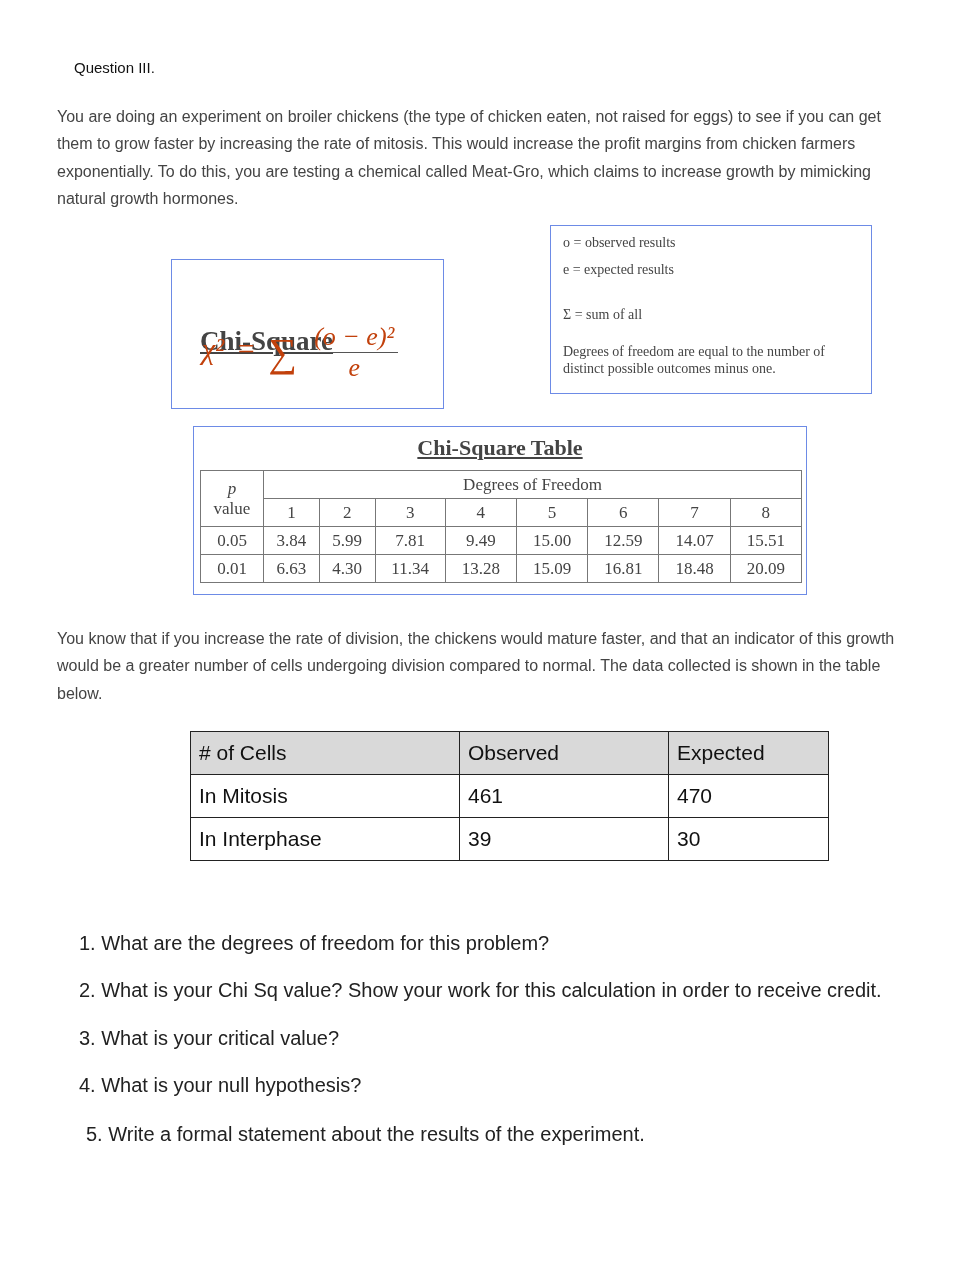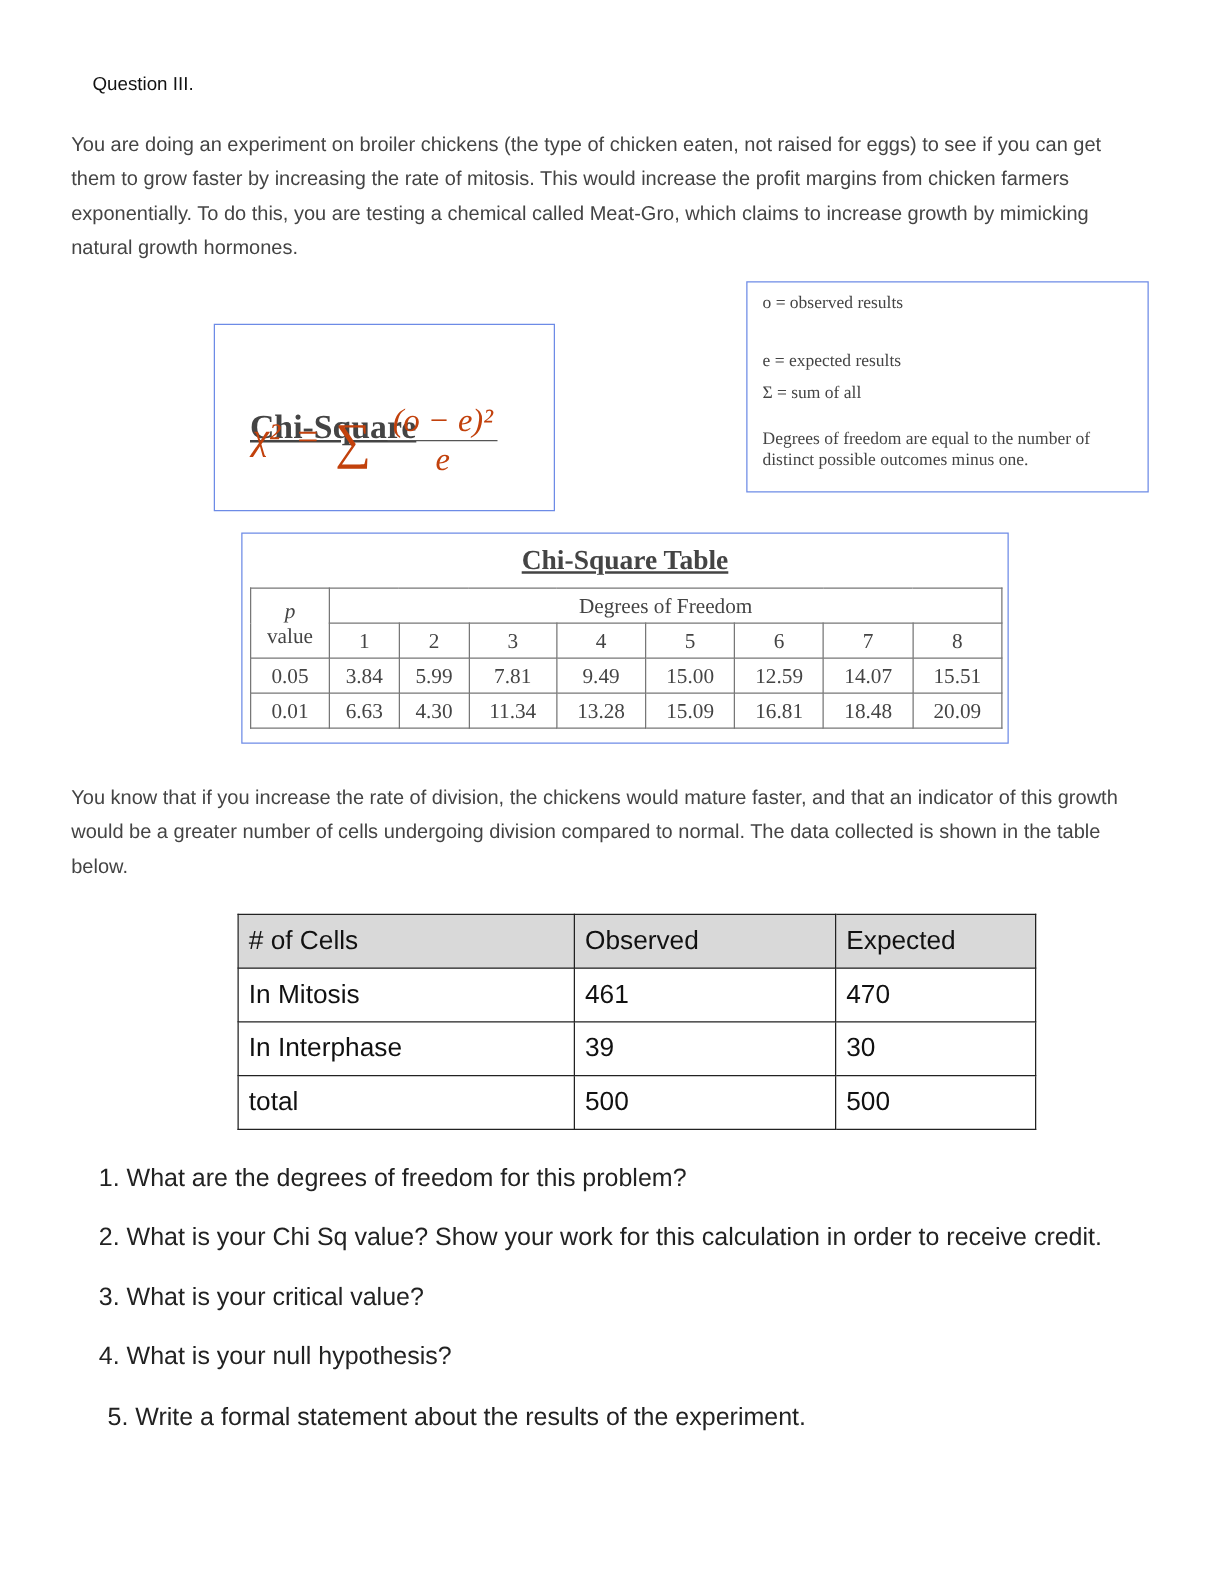--- a/index.html
+++ b/index.html
@@ -7,21 +7,21 @@
   .abs { position:absolute; }
   #qtitle { left:58px; top:59px; font-size:15px; color:#111;margin-left:16px; }
   #intro { left:57px; top:103px; width:860px; font-size:16px; line-height:27.3px; color:#444; }
   .imgbox { border:1px solid #6d8be6; background:#fff; box-sizing:border-box; }
   #formula-box { left:171px; top:259px; width:273px; height:150px; font-family:"Liberation Serif", serif; color:#333; }
   #formula-title { position:absolute; left:28px; top:18px; font-size:27px; font-weight:bold; text-decoration:underline; color:#444;margin-top:48px; }
   #formula { position:absolute; left:30px; top:62px; font-size:30px; font-style:italic; color:#c2410c; }
   .frac { display:inline-block; vertical-align:middle; text-align:center; margin-left:6px; }
   .num { display:block; border-bottom:1.5px solid #555; padding:0 4px; font-size:26px; }
   .den { display:block; font-size:26px; }
-  #legend-box { left:550px; top:225px; width:322px; height:169px; font-family:"Liberation Serif", serif; font-size:14px; color:#444;margin-left:47px; }
+  #legend-box { left:550px; top:225px; width:322px; height:169px; font-family:"Liberation Serif", serif; font-size:14px; color:#444; }
   #legend-box .ln { position:absolute; left:12px; }
   #chitable-box { left:193px; top:426px; width:614px; height:169px; font-family:"Liberation Serif", serif; color:#444; }
   #chitable-title { position:absolute; left:0; width:100%; text-align:center; top:8px; font-size:22px; font-weight:bold; text-decoration:underline; }
   #chitable { position:absolute; left:6px; top:43px; width:602px; border-collapse:collapse; font-size:17px; }
   #chitable td { border:1px solid #777; text-align:center; height:27px; padding:0; }
   #chitable td.pv { width:62px; }
   #para2 { left:57px; top:625px; width:870px; font-size:16px; line-height:27.3px; color:#444; }
   #datatable { left:190px; top:731px; width:639px; border-collapse:collapse; font-size:21px; color:#111; }
   #datatable td { border:1.5px solid #222; height:42px; padding:0 8px; }
   #datatable tr.hdr td { background:#d9d9d9; }
@@ -41,21 +41,21 @@
     <span style="font-style:normal;font-size:40px;vertical-align:middle;">∑</span>
     <span class="frac">
       <span class="num">(o − e)²</span>
       <span class="den">e</span>
     </span>
   </div>
 </div>
 
 <div id="legend-box" class="abs imgbox">
   <div class="ln" style="top:9px;">o  = observed results</div>
-  <div class="ln" style="top:56px;">e  = expected results</div>
+  <div class="ln" style="top:36px;">e  = expected results</div>
   <div class="ln" style="top:81px;">Σ  = sum of all</div>
   <div class="ln" style="top:117px;width:300px;line-height:17px;">Degrees of freedom are equal to the number of distinct possible outcomes minus one.</div>
 </div>
 
 <div id="chitable-box" class="abs imgbox">
   <div id="chitable-title">Chi-Square Table</div>
   <table id="chitable">
     <tbody>
         <tr>
       <td class="pv" rowspan="2" style="line-height:20px;">
@@ -112,25 +112,20 @@
   <tr>
     <td>In Mitosis</td>
     <td>461</td>
     <td>470</td>
   </tr>
   <tr>
     <td>In Interphase</td>
     <td>39</td>
     <td>30</td>
   </tr>
-  <tr>
-    <td>total</td>
-    <td>500</td>
-    <td>500</td>
-  </tr>
 </tbody>
   </table>
 
 <div class="q" style="left:79px;top:932px;">1.  What are the degrees of freedom for this problem?</div>
 <div class="q" style="left:79px;top:979px;">2.  What is your Chi Sq value? Show your work for this calculation in order to receive credit.</div>
 <div class="q" style="left:79px;top:1027px;">3.  What is your critical value?</div>
 <div class="q" style="left:79px;top:1074px;">4.  What is your null hypothesis?</div>
 <div class="q" style="left:86px;top:1123px;">5.  Write a formal statement about the results of the experiment.</div>
 
 </body></html>

